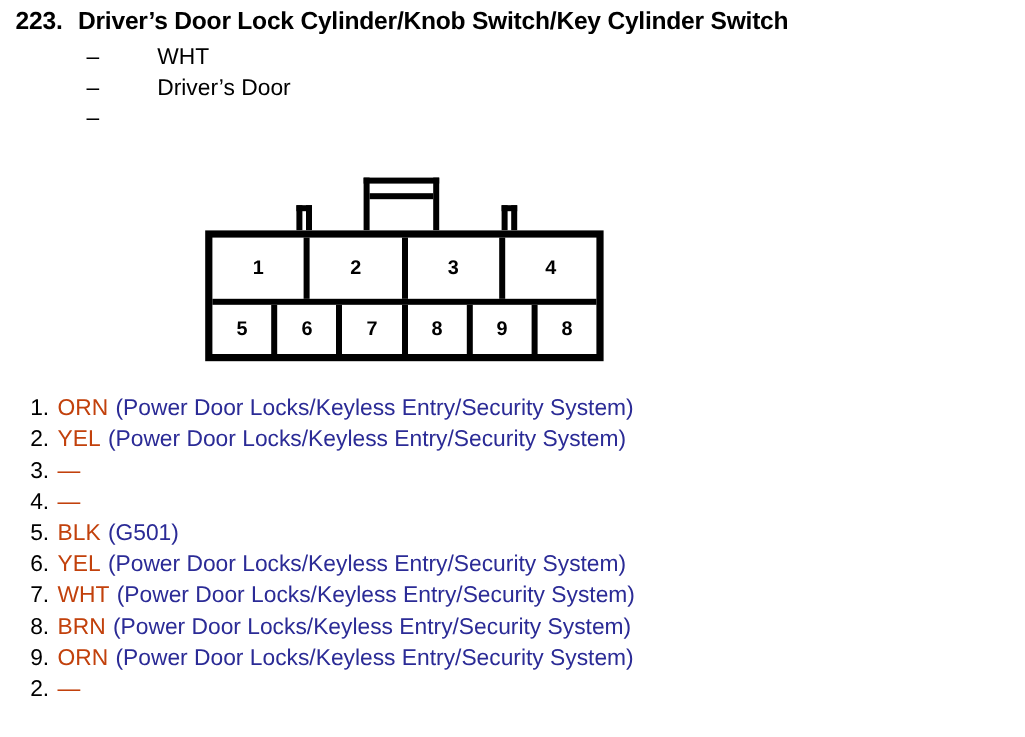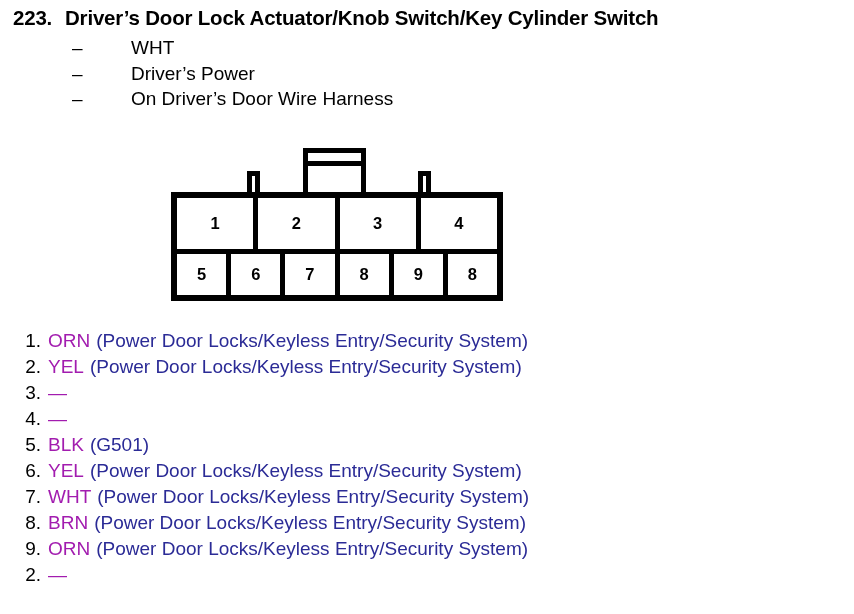--- a/index.html
+++ b/index.html
@@ -168,49 +168,48 @@
   .pin-num {
     flex: 0 0 48px;
     width: 48px;
     text-align: right;
     padding-right: 7px;
     box-sizing: border-box;
     color: #000;
   }
   .pin-color {
     flex: 0 0 auto;
-    color: #a21caf;
+    color: #c2410c;
   }
   .pin-circuit {
     flex: 0 1 auto;
     color: #2b2b96;
     padding-left: 6px;
   }
   .pin-circuit:empty { display: none; }
 </style>
 </head>
 <body>
 
 <div class="header">
   <div class="title-row">
     <span class="title-number">223.</span>
-    <span class="title-text">Driver’s Door Lock Actuator/Knob Switch/Key Cylinder Switch</span>
+    <span class="title-text">Driver’s Door Lock Cylinder/Knob Switch/Key Cylinder Switch</span>
   </div>
   <ul class="attr-list">
     <li class="attr-item">
       <span class="attr-dash">–</span>
       <span class="attr-label">WHT</span>
     </li>
     <li class="attr-item">
       <span class="attr-dash">–</span>
-      <span class="attr-label">Driver’s Power</span>
+      <span class="attr-label">Driver’s Door</span>
     </li>
     <li class="attr-item">
       <span class="attr-dash">–</span>
-      <span class="attr-label">On Driver’s Door Wire Harness</span>
     </li>
   </ul>
 </div>
 
 <div class="connector">
 
   <div class="conn-tabs">
     <div class="tab-small left"></div>
     <div class="tab-center">
       <div class="tab-center-slot"></div>

